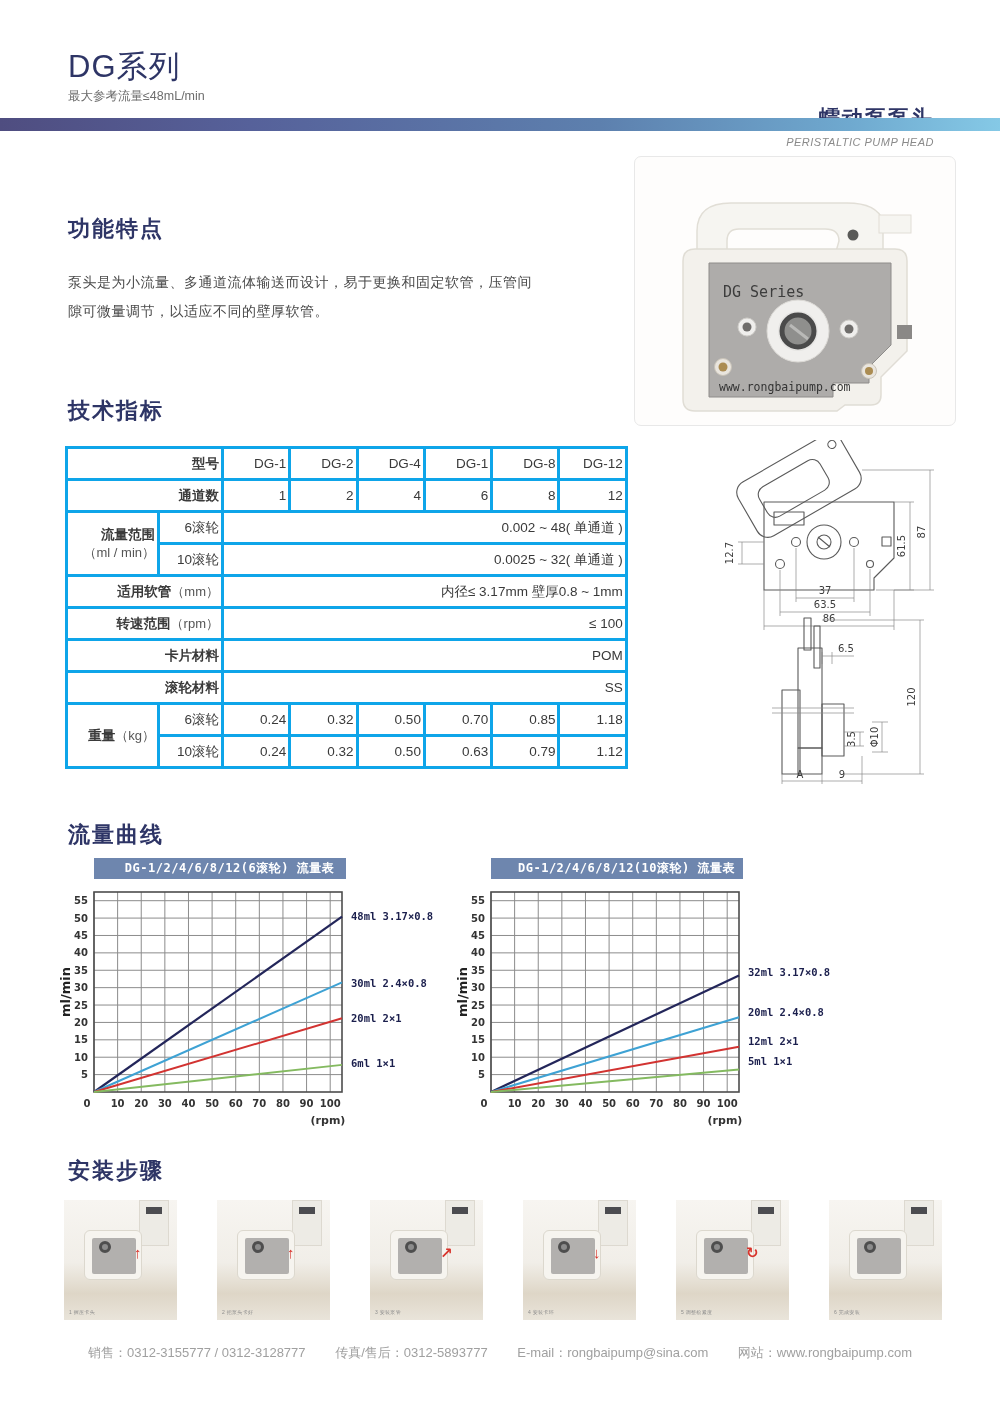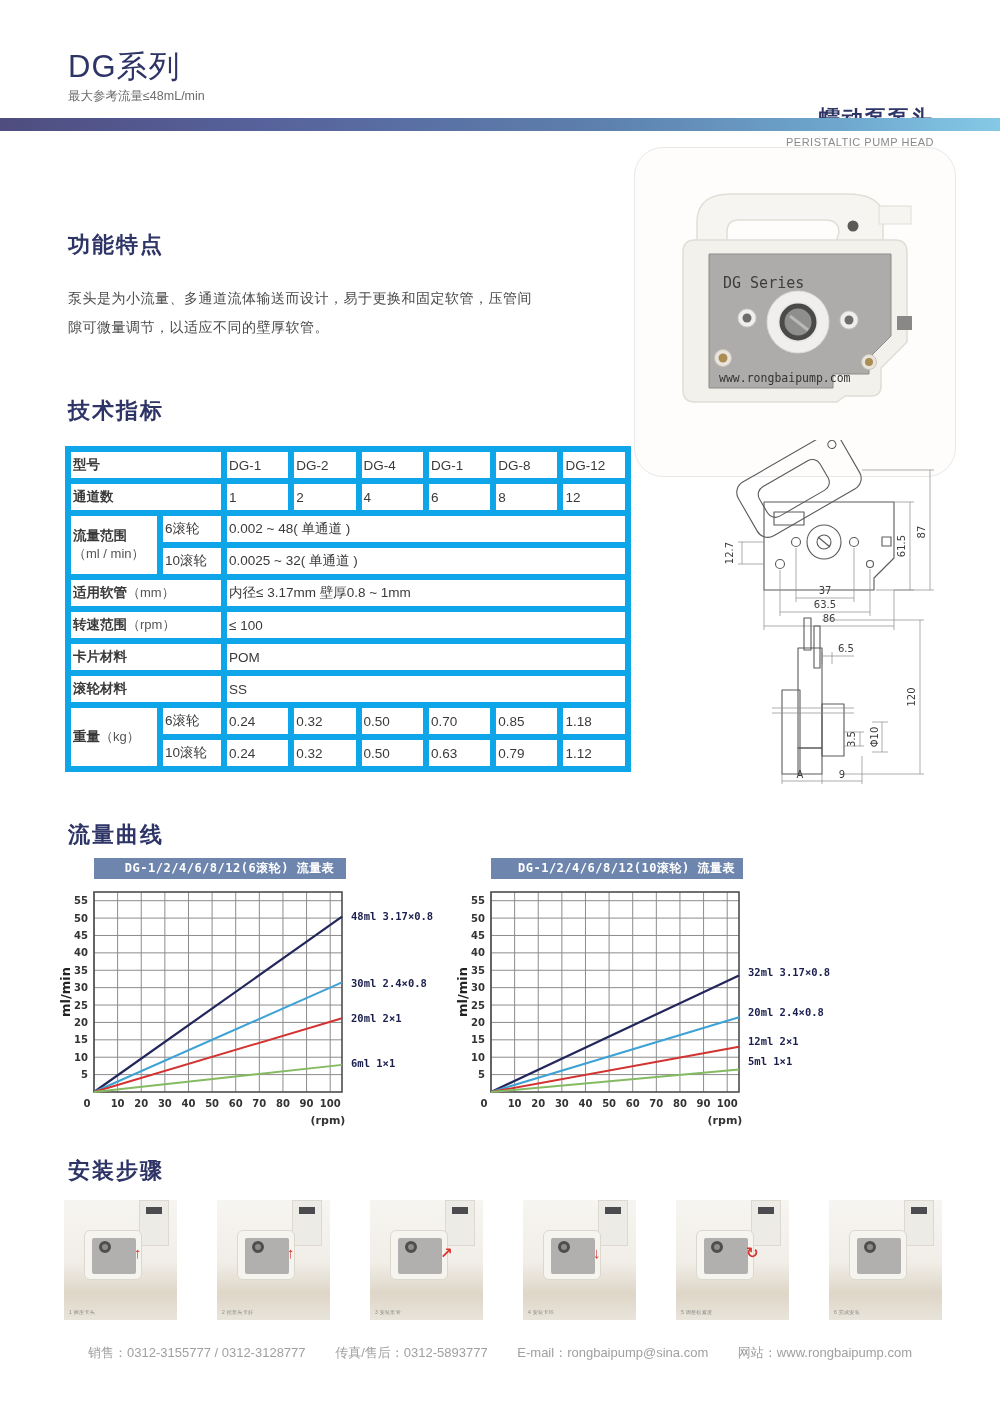--- a/index.html
+++ b/index.html
@@ -6,39 +6,39 @@
   html,body { background:#ffffff; }
   body { font-family:"Liberation Sans","DejaVu Sans",sans-serif; color:#333; }
   .page { position:relative; width:1000px; height:1401px; background:#fff; overflow:hidden; margin:0 auto; }
 
   
   .header-left { position:absolute; left:68px; top:46px; }
   .series-title { font-size:31px; font-weight:normal; color:#2e3566; letter-spacing:1px; }
   .series-subtitle { font-size:12.5px; color:#6d6d6d; }
   .header-right { position:absolute; right:66px; top:56px; text-align:right; }
   .product-title-cn { font-size:21px; font-weight:bold; color:#2e3566; letter-spacing:2px;margin-top:48px; }
-  .product-title-en { margin-top:4px; font-size:11px; color:#8a8a8a; letter-spacing:0.5px;margin-left:48px; }
+  .product-title-en { margin-top:4px; font-size:11px; font-style:italic; color:#8a8a8a; letter-spacing:0.5px;margin-left:48px; }
   .accent-bar { position:absolute; left:0; top:118px; width:1000px; height:13px;
     background:linear-gradient(90deg,#4f4d80 0%,#56619a 25%,#5d80ae 60%,#6fa9cf 85%,#85c9e6 100%); }
 
   
   .section-heading { font-size:22px; font-weight:bold; color:#2e3566; letter-spacing:2px; }
 
   
-  .features { position:absolute; left:68px; top:230px; width:500px; }
+  .features { position:absolute; left:68px; top:214px; width:500px; }
   .features p { margin-top:24px; width:470px; font-size:14px; color:#4a4a4a; line-height:2.1; letter-spacing:0.5px; }
 
   
-  .photo { position:absolute; left:634px; top:147px; width:322px; height:330px;
-    border:1px solid #e8e8e8; border-radius:29px; background:#fefdfc; overflow:hidden; }
+  .photo { position:absolute; left:634px; top:156px; width:322px; height:270px;
+    border:1px solid #e8e8e8; border-radius:7px; background:#fefdfc; overflow:hidden; }
 
   
   .specs-heading { position:absolute; left:68px; top:396px; }
   table.specs { position:absolute; left:65px; top:446px; width:560px; border-collapse:collapse; table-layout:fixed; }
-  table.specs td { border:6px solid #0ea5e9; text-align:left; vertical-align:middle;
+  table.specs td { border:3px solid #0ea5e9; text-align:right; vertical-align:middle;
     height:32px; font-size:13.5px; color:#3a3a3a; padding:1px 2px; }
   td.lbl { font-weight:bold; color:#2f2f2f; }
   .unit { font-size:13px; font-weight:normal; color:#555;margin-top:32px; }
   col.c-label { width:92px; } col.c-sub { width:64px; } col.c-d { width:67.3px; }
 
   
   .dim-front { position:absolute; left:712px; top:440px; }
   .dim-side  { position:absolute; left:742px; top:612px; }
   .dim-front svg, .dim-side svg { display:block; }
   .dline { stroke:#5a5a5a; stroke-width:1.1; fill:none; stroke-linejoin:round; }

